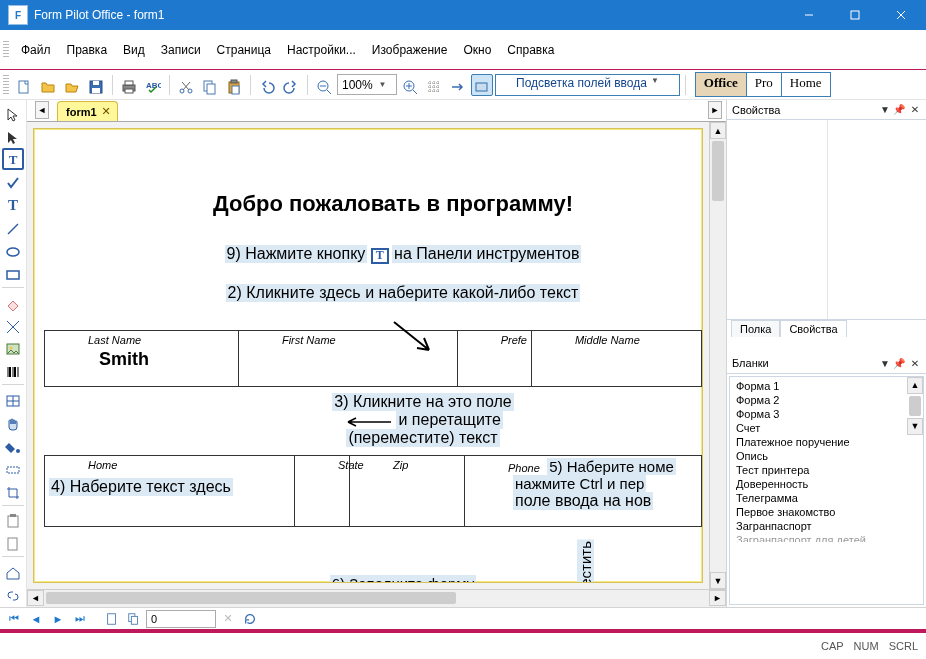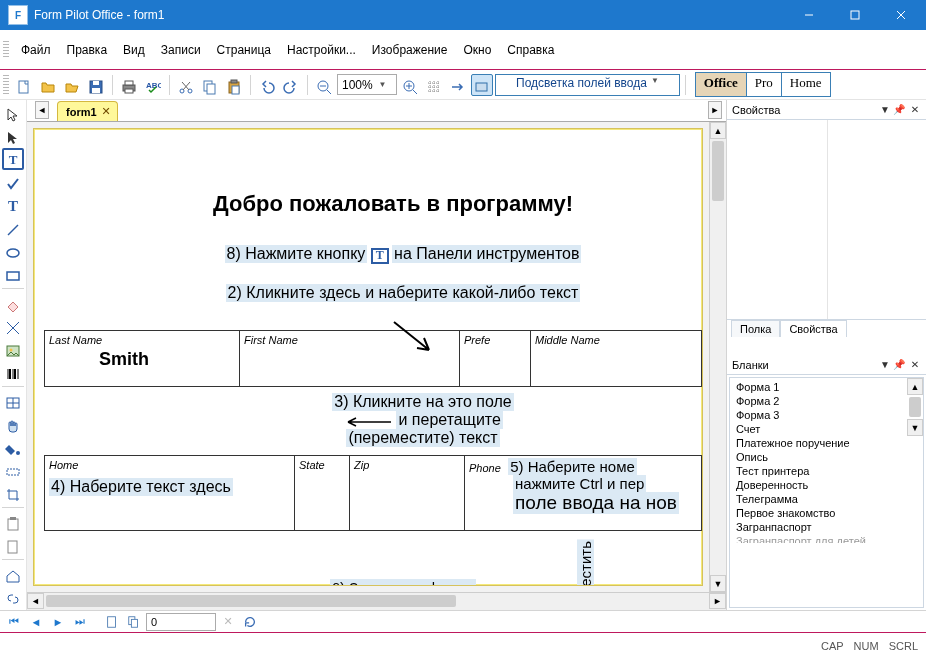--- a/index.html
+++ b/index.html
@@ -44,21 +44,21 @@
 
 .pageview { flex:1; background:#f2f2f2; position:relative; overflow:hidden; display:flex;}
 .page { margin:6px; background:#fff; border:1px solid #d6c25c; box-shadow: 0 0 0 1px #f4e97a inset; flex:1; position:relative; overflow:hidden;}
 .page-inner { position:absolute; left:10px; top:10px; right:0; bottom:0; }
 .h1 { font-family: Arial,sans-serif; font-size:22px; font-weight:bold; text-align:center; margin:52px 0 28px 40px;}
 .instr { font-family: Arial,sans-serif; font-size:16px; background:#dbe9f4; padding:0 2px; display:inline-block;}
 .line { text-align:center; margin-bottom:8px;}
 .tblrow { display:flex; border:1px solid #333; margin:8px 0 2px 0;}
 .cell { border-right:1px solid #333; padding:2px 4px 16px 4px; font-family:Arial,sans-serif;}
 .cell:last-child{border-right:none;}
-.lbl { font-size:11px; font-style:italic; color:#000;}
+.lbl { font-size:11px; font-style:italic; color:#000;margin-left:39px;}
 .val { font-family:Arial,sans-serif; font-size:18px; font-weight:bold; display:block; margin-top:2px; padding-left:50px;}
 .pageview .vscroll { width:17px; background:#f0f0f0; border-left:1px solid #cdcdcd; display:flex; flex-direction:column;}
 .sbarbtn{height:17px;background:#f0f0f0;display:flex;align-items:center;justify-content:center;font-size:9px;cursor:pointer;border:1px solid #cdcdcd;}
 .sbarthumb{flex:0 0 60px;background:#cdcdcd;margin:2px;border-radius:2px;min-height:20px;}
 .hscrollrow{height:18px;background:#f0f0f0;border-top:1px solid #cdcdcd;display:flex;}
 .hscrollrow .sbarbtn{width:17px;height:16px;}
 .hscrollrow .track{flex:1;position:relative;}
 .hscrollrow .hthumb{position:absolute;left:2px;top:2px;height:12px;width:410px;background:#cdcdcd;border-radius:2px;}
 
 .propcol { width:200px; display:flex; flex-direction:column; border-left:1px solid #d4d4d4;}
@@ -73,21 +73,21 @@
 .prop-tabs .pt.active{background:#fff;}
 .blanks{flex:1;display:flex;flex-direction:column;min-height:0;}
 .blanks-list{flex:1;overflow:hidden;border:1px solid #cdd7e2;margin:2px;background:#fff;display:flex;}
 .blanks-list ul{list-style:none;flex:1;padding:2px 0;}
 .blanks-list li{padding:1px 6px;font-size:11px;cursor:pointer;white-space:nowrap;overflow:hidden;}
 .blanks-list .vscroll{width:16px;}
 
 .navbar{height:22px;border-top:1px solid #d4d4d4;display:flex;align-items:center;padding:0 4px;gap:2px;background:#fff;}
 .nbtn{width:20px;height:18px;border:1px solid transparent;display:flex;align-items:center;justify-content:center;cursor:pointer;font-size:11px;color:#1e78cd;}
 .pagenum{width:70px;height:18px;border:1px solid #ababab;font-size:11px;padding:0 4px;}
-.statusbar{height:16px;border-top:1px solid #be185d;display:flex;align-items:center;justify-content:flex-end;padding:13px 8px;gap:10px;background:#fff;font-size:11px;color:#555;}
+.statusbar{height:16px;border-top:4px solid #be185d;display:flex;align-items:center;justify-content:flex-end;padding:13px 8px;gap:10px;background:#fff;font-size:11px;color:#555;}
 
 .icon-box{border:2px solid #2c5ca4;display:inline-flex;align-items:center;justify-content:center;width:18px;height:16px;font-family:"Times New Roman",serif;font-weight:bold;color:#2c5ca4;font-size:12px;background:#fff;vertical-align:middle;}
 .arrow-svg{position:absolute;}
 .vertical-text{writing-mode:vertical-rl;transform:rotate(180deg);font-family:Arial,sans-serif;font-size:15px;background:#dbe9f4;position:absolute;right:108px;top:400px;padding:2px 0; letter-spacing:0px;}
 </style>
 </head>
 <body>
 
 <div class="titlebar">
   <div class="icon">F</div>
@@ -383,21 +383,21 @@
       </div>
       <div class="rscroll">►</div>
     </div>
 
     <div class="pageview">
       <div class="page">
         <div class="page-inner">
           <div class="h1">Добро пожаловать в программу!</div>
 
           <div class="line" style="margin-left:60px">
-            <span class="instr">8) Нажмите кнопку </span>
+            <span class="instr">9) Нажмите кнопку </span>
             <span class="icon-box">T</span>
             <span class="instr"> на Панели инструментов</span>
           </div>
 
           <div class="line" style="margin:20px 0 10px 60px">
             <span class="instr">2) Кликните здесь и наберите какой-либо текст</span>
           </div>
 
           <svg class="arrow-svg" style="left:340px;top:178px" width="60" height="40">
               <path d="M10 5 L45 33 M45 33 l-5-12 M45 33 l-12-2" fill="none" stroke="#000" stroke-width="2"></path>
@@ -426,21 +426,21 @@
             <div class="cell" style="width:250px">
               <span class="lbl">Home</span><br>
               <span class="instr" style="font-size:16px;margin-top:6px;display:inline-block">4) Наберите текст здесь</span>
             </div>
             <div class="cell" style="width:55px"><span class="lbl">State</span></div>
             <div class="cell" style="width:115px"><span class="lbl">Zip</span></div>
             <div class="cell" style="flex:1">
               <span class="lbl">Phone</span>
               <span class="instr" style="font-size:15px;margin-left:4px">5) Наберите номе</span><br>
               <span class="instr" style="font-size:15px;margin-left:44px">нажмите Ctrl и пер</span><br>
-              <span class="instr" style="font-size:19px;margin-left:44px">поле ввода на нов</span>
+              <span class="instr" style="font-size:16px;margin-left:44px">поле ввода на нов</span>
             </div>
           </div>
 
           <div style="text-align:center;margin:48px 0 0 60px">
             <span class="instr" style="font-size:15px">6) Заполните форму</span>
           </div>
 
           <div class="vertical-text">еместить</div>
         </div>
       </div>

